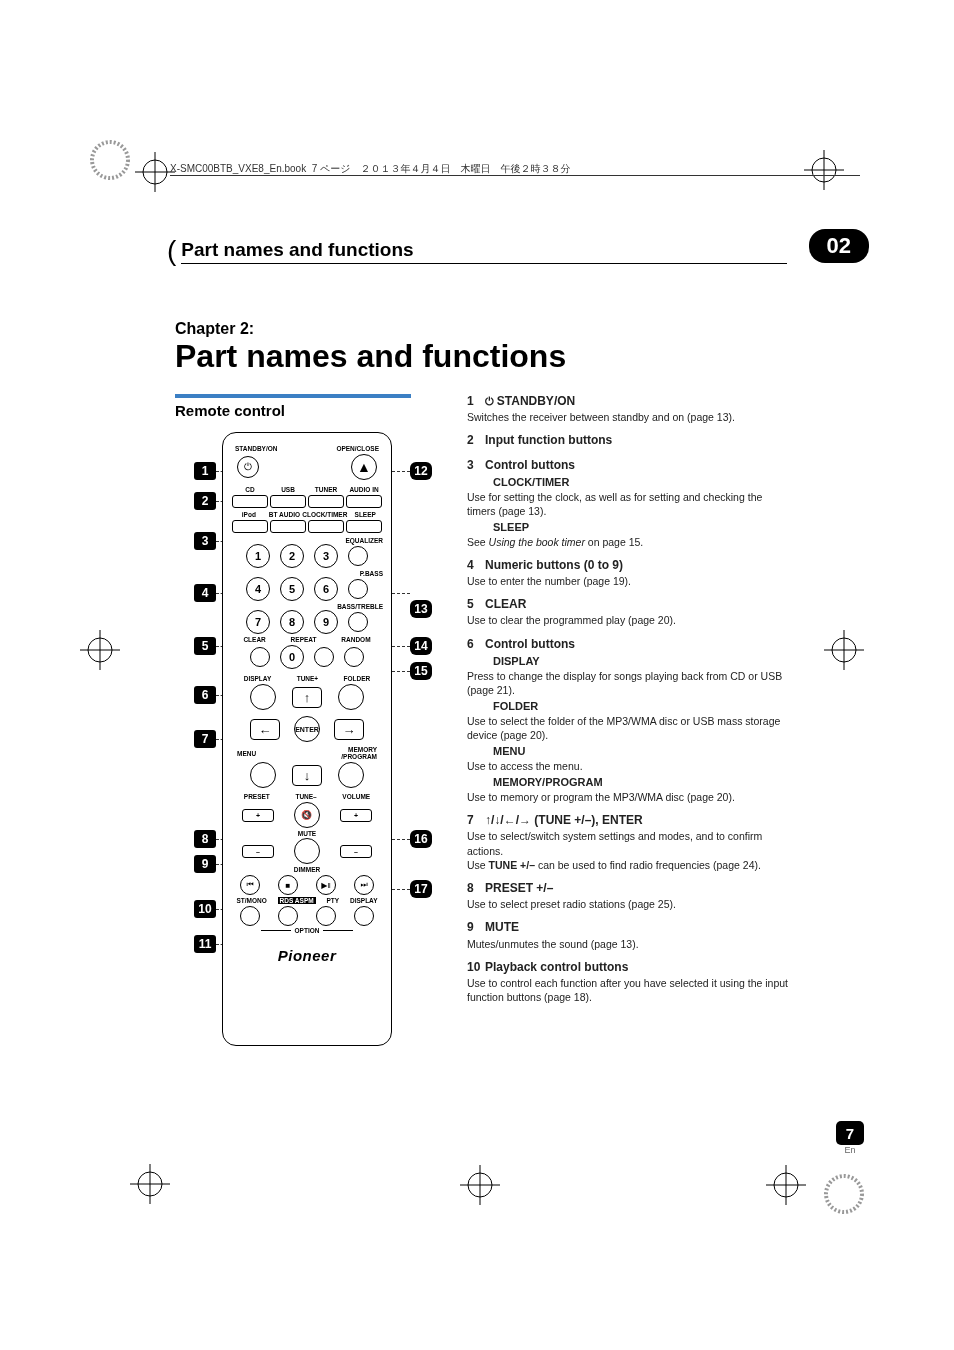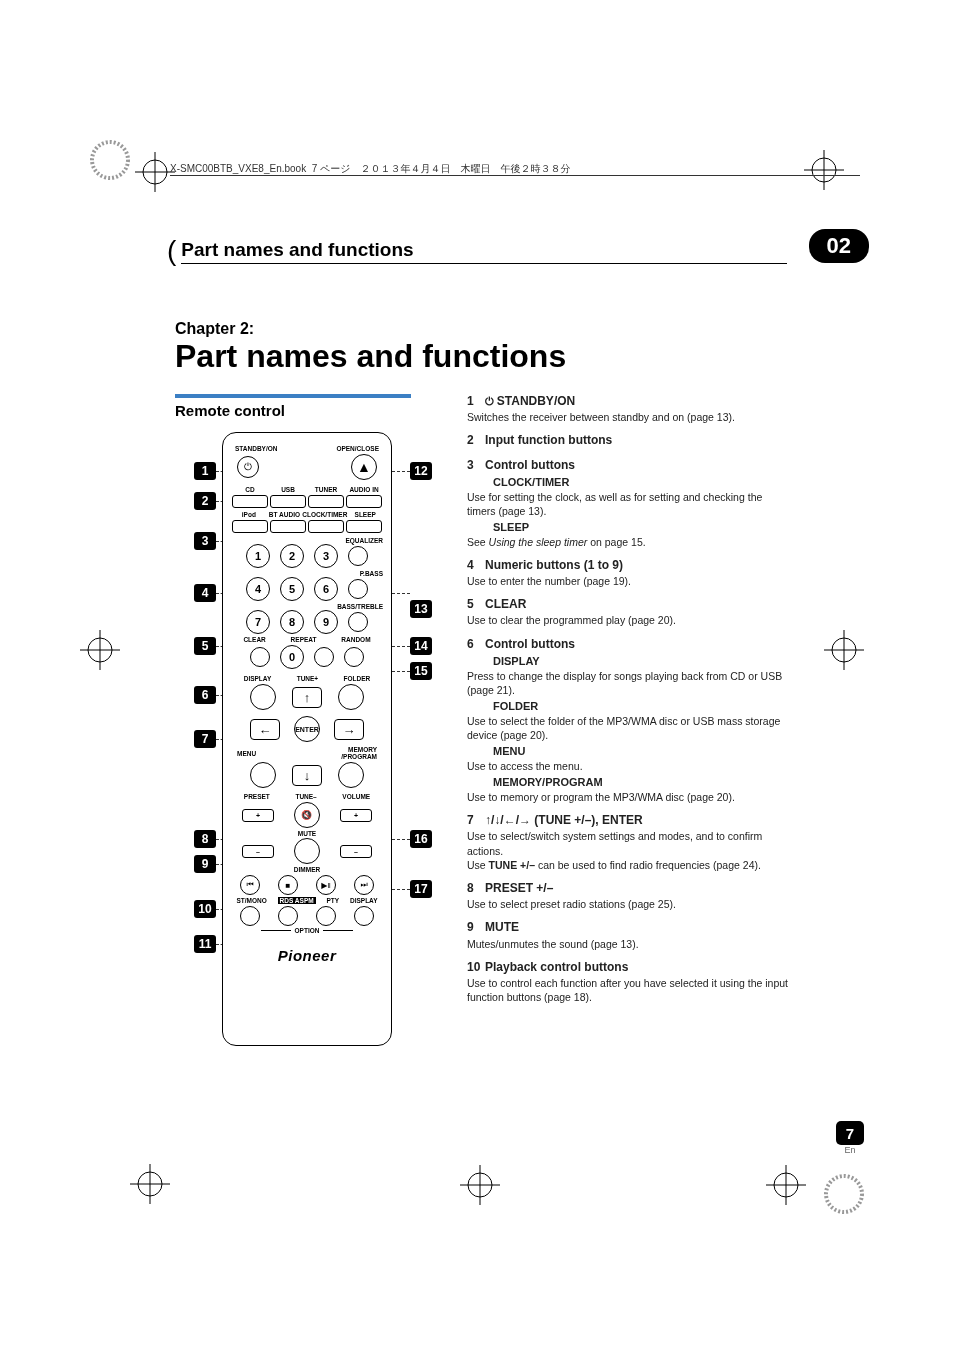--- a/index.html
+++ b/index.html
@@ -141,21 +141,21 @@
     font-weight: bold;
     font-size: 12px;
     width: 22px;
     height: 18px;
     border-radius: 3px;
     display: flex;
     align-items: center;
     justify-content: center;
   }
   .cl { left: 0; }
-  .cr { right: -12px; }
+  .cr { right: -12px; border-radius: 6px; }
 
   .desc-col {
     position: absolute;
     top: 393px;
     left: 467px;
     width: 322px;
     font-size: 11px;
     color: #222;
     line-height: 1.35;
   }
@@ -443,24 +443,24 @@
     <div class="sub-text-sm">Switches the receiver between standby and on (page 13).</div>
   </div>
   <div class="item">
     <div class="item-head"><span class="num">2</span><span>Input function buttons</span></div>
   </div>
   <div class="item">
     <div class="item-head"><span class="num">3</span><span>Control buttons</span></div>
     <div class="sub-head">CLOCK/TIMER</div>
     <div class="sub-text">Use for setting the clock, as well as for setting and checking the timers (page 13).</div>
     <div class="sub-head">SLEEP</div>
-    <div class="sub-text"><span>See </span><span class="italic">Using the sleep timer</span><span> on page 15.</span></div>
-  </div>
-  <div class="item">
-    <div class="item-head"><span class="num">4</span><span>Numeric buttons (1 to 9)</span></div>
+    <div class="sub-text"><span>See </span><span class="italic">Using the book timer</span><span> on page 15.</span></div>
+  </div>
+  <div class="item">
+    <div class="item-head"><span class="num">4</span><span>Numeric buttons (0 to 9)</span></div>
     <div class="sub-text-sm">Use to enter the number (page 19).</div>
   </div>
   <div class="item">
     <div class="item-head"><span class="num">5</span><span>CLEAR</span></div>
     <div class="sub-text-sm">Use to clear the programmed play (page 20).</div>
   </div>
   <div class="item">
     <div class="item-head"><span class="num">6</span><span>Control buttons</span></div>
     <div class="sub-head">DISPLAY</div>
     <div class="sub-text">Press to change the display for songs playing back from CD or USB (page 21).</div>

